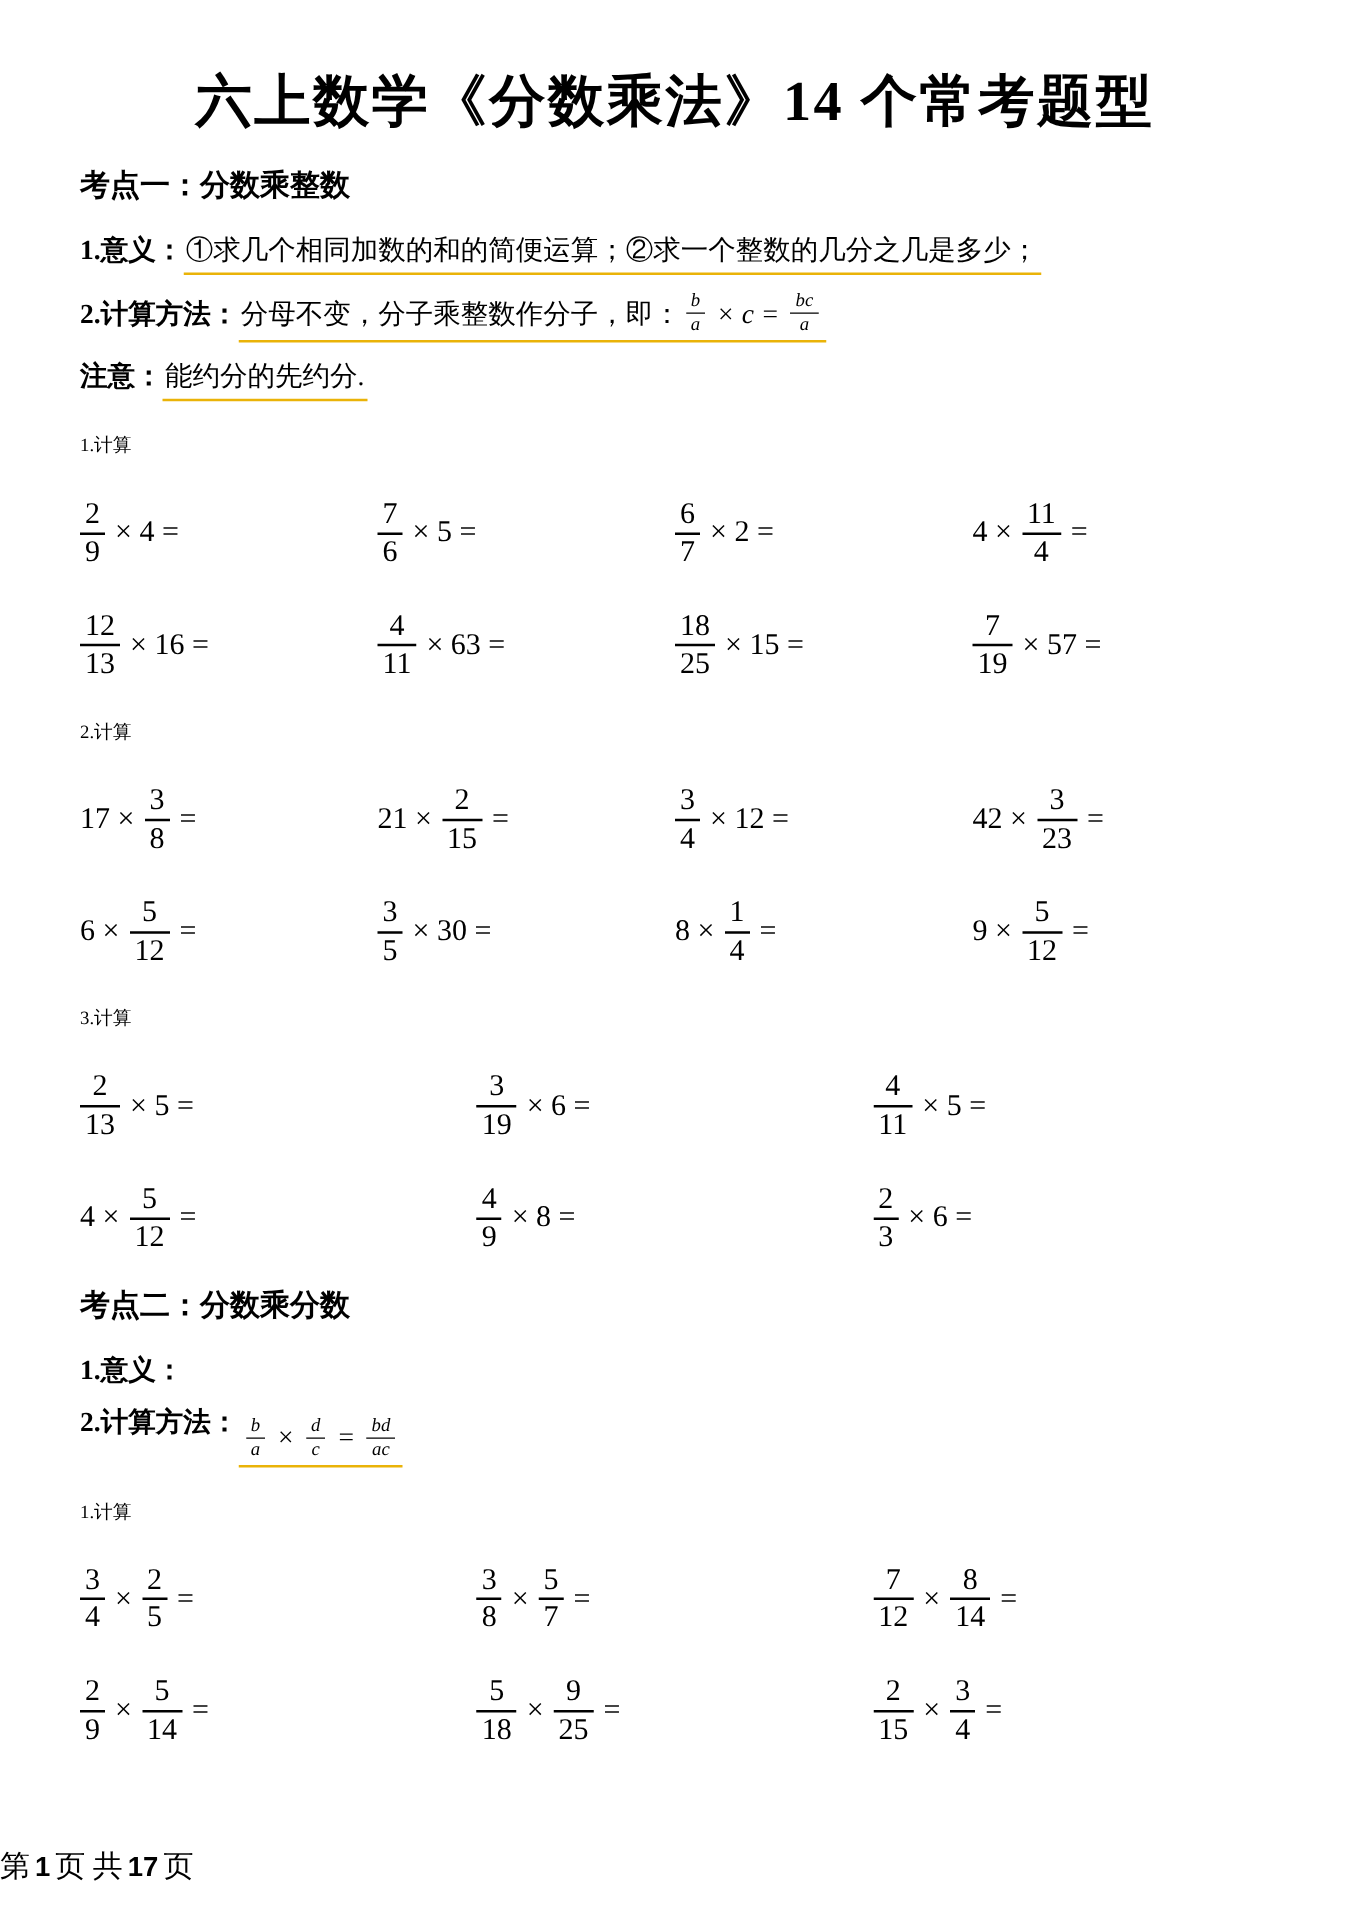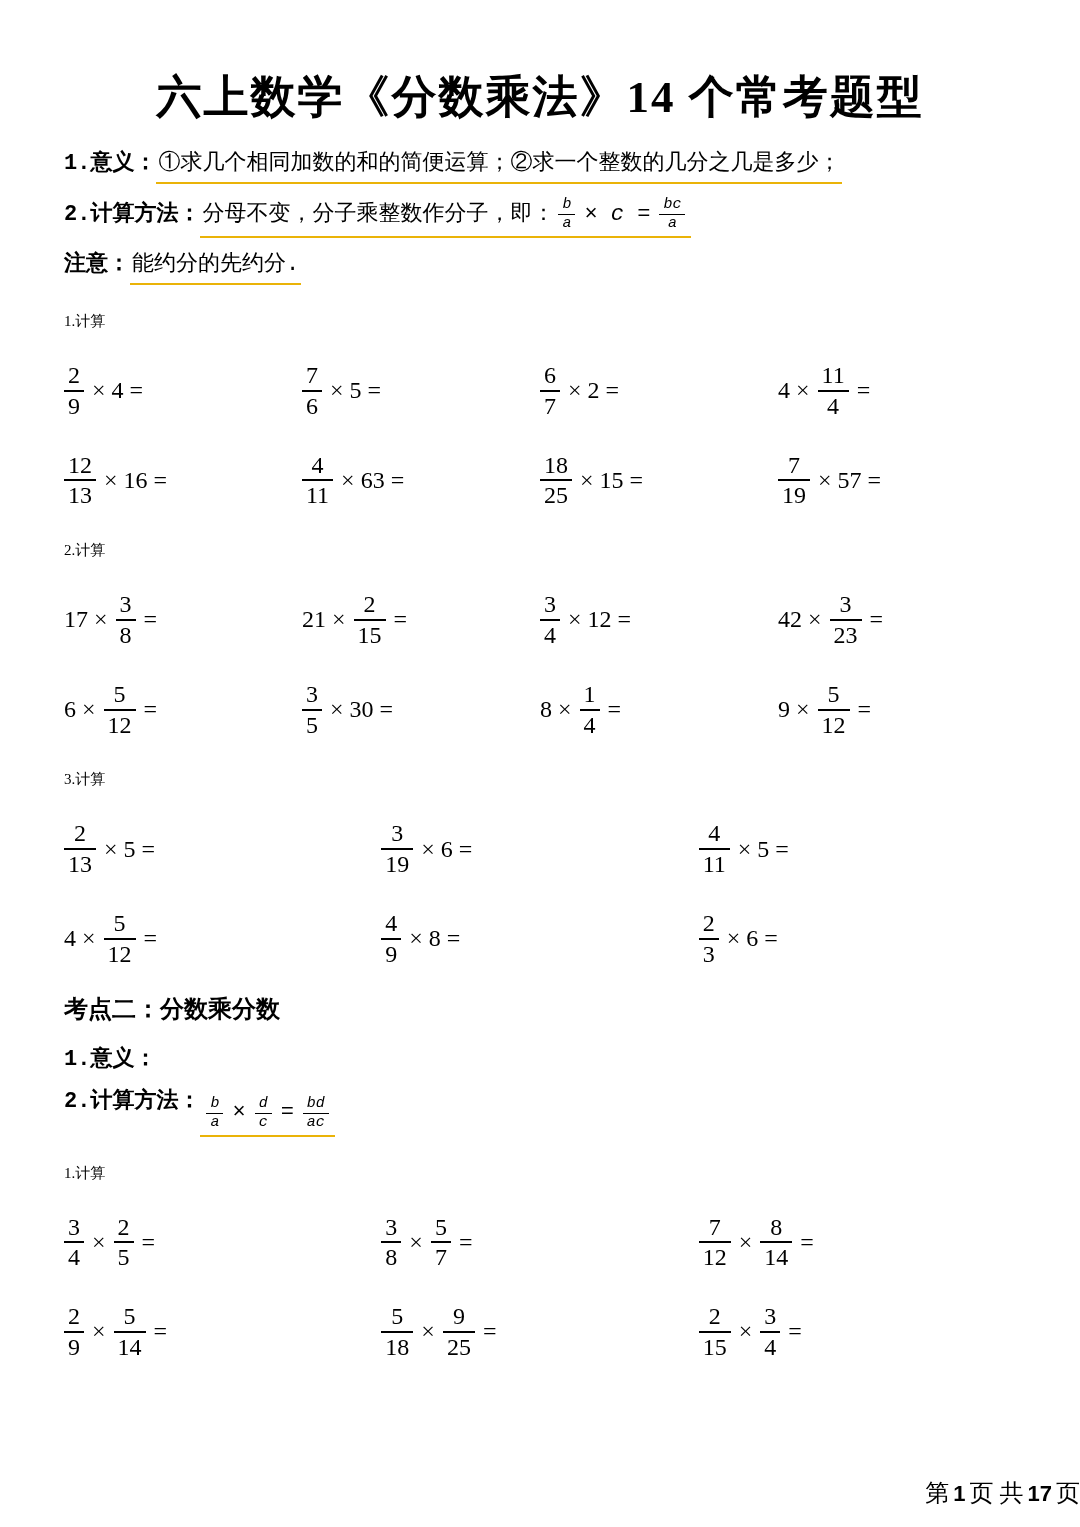--- a/index.html
+++ b/index.html
@@ -10,21 +10,21 @@
     color:#000;
   }
   .page {
     position:relative;
     width:1080px; height:1527px;
     background:#fff;
     padding:50px 64px 0 64px;
     overflow:hidden;
   }
   .title {
-    margin:16px 0 20px 0;
+    margin:0 0 20px 0;
     text-align:center;
     font-size:45px;
     font-weight:bold;
     letter-spacing:2px;
     line-height:1.4;
   }
   .heading {
     font-size:24px;
     font-weight:bold;
     margin:20px 0;
@@ -35,21 +35,20 @@
     margin:20px 0;
     line-height:32px;
   }
   .line {
     font-size:22px;
     margin:12px 0;
     line-height:30px;
     display:flex;
     align-items:baseline;
     white-space:nowrap;
-    font-family:Liberation Mono, monospace;
   }
   .label { font-weight:bold; white-space:nowrap; flex:0 0 auto; }
   .uline {
     display:inline-flex;
     align-items:center;
     border-bottom:2px solid #eab308;
     padding:0 2px 3px 2px;
     white-space:nowrap;
   }
   .cn { white-space:nowrap; }
@@ -86,36 +85,37 @@
   .problem {
     display:inline-flex;
     align-items:center;
     gap:8px;
     justify-self:start;
   }
   .ptxt { white-space:nowrap; }
   .footer {
     position:absolute;
     left:0; right:0; bottom:18px;
-    text-align:right;
+    text-align:left;
     font-size:24px;
   }
   .footer .pnum {
     font-family:"Liberation Sans","DejaVu Sans",sans-serif;
     font-weight:bold;
     font-size:22px;
     padding:0 4px;
   }
 </style>
 </head>
 <body>
 
 <div class="page">
   <h1 class="title">六上数学《分数乘法》14 个常考题型</h1>
   <div id="content">
+      <div class="heading">考点一：分数乘整数</div>
       <div class="line">
         <span class="label">1.意义：</span>
         <span class="uline">
           <span class="cn">①求几个相同加数的和的简便运算；②求一个整数的几分之几是多少；</span>
         </span>
       </div>
       <div class="line">
         <span class="label">2.计算方法：</span>
         <span class="uline">
           <span class="cn">分母不变，分子乘整数作分子，即：</span>

